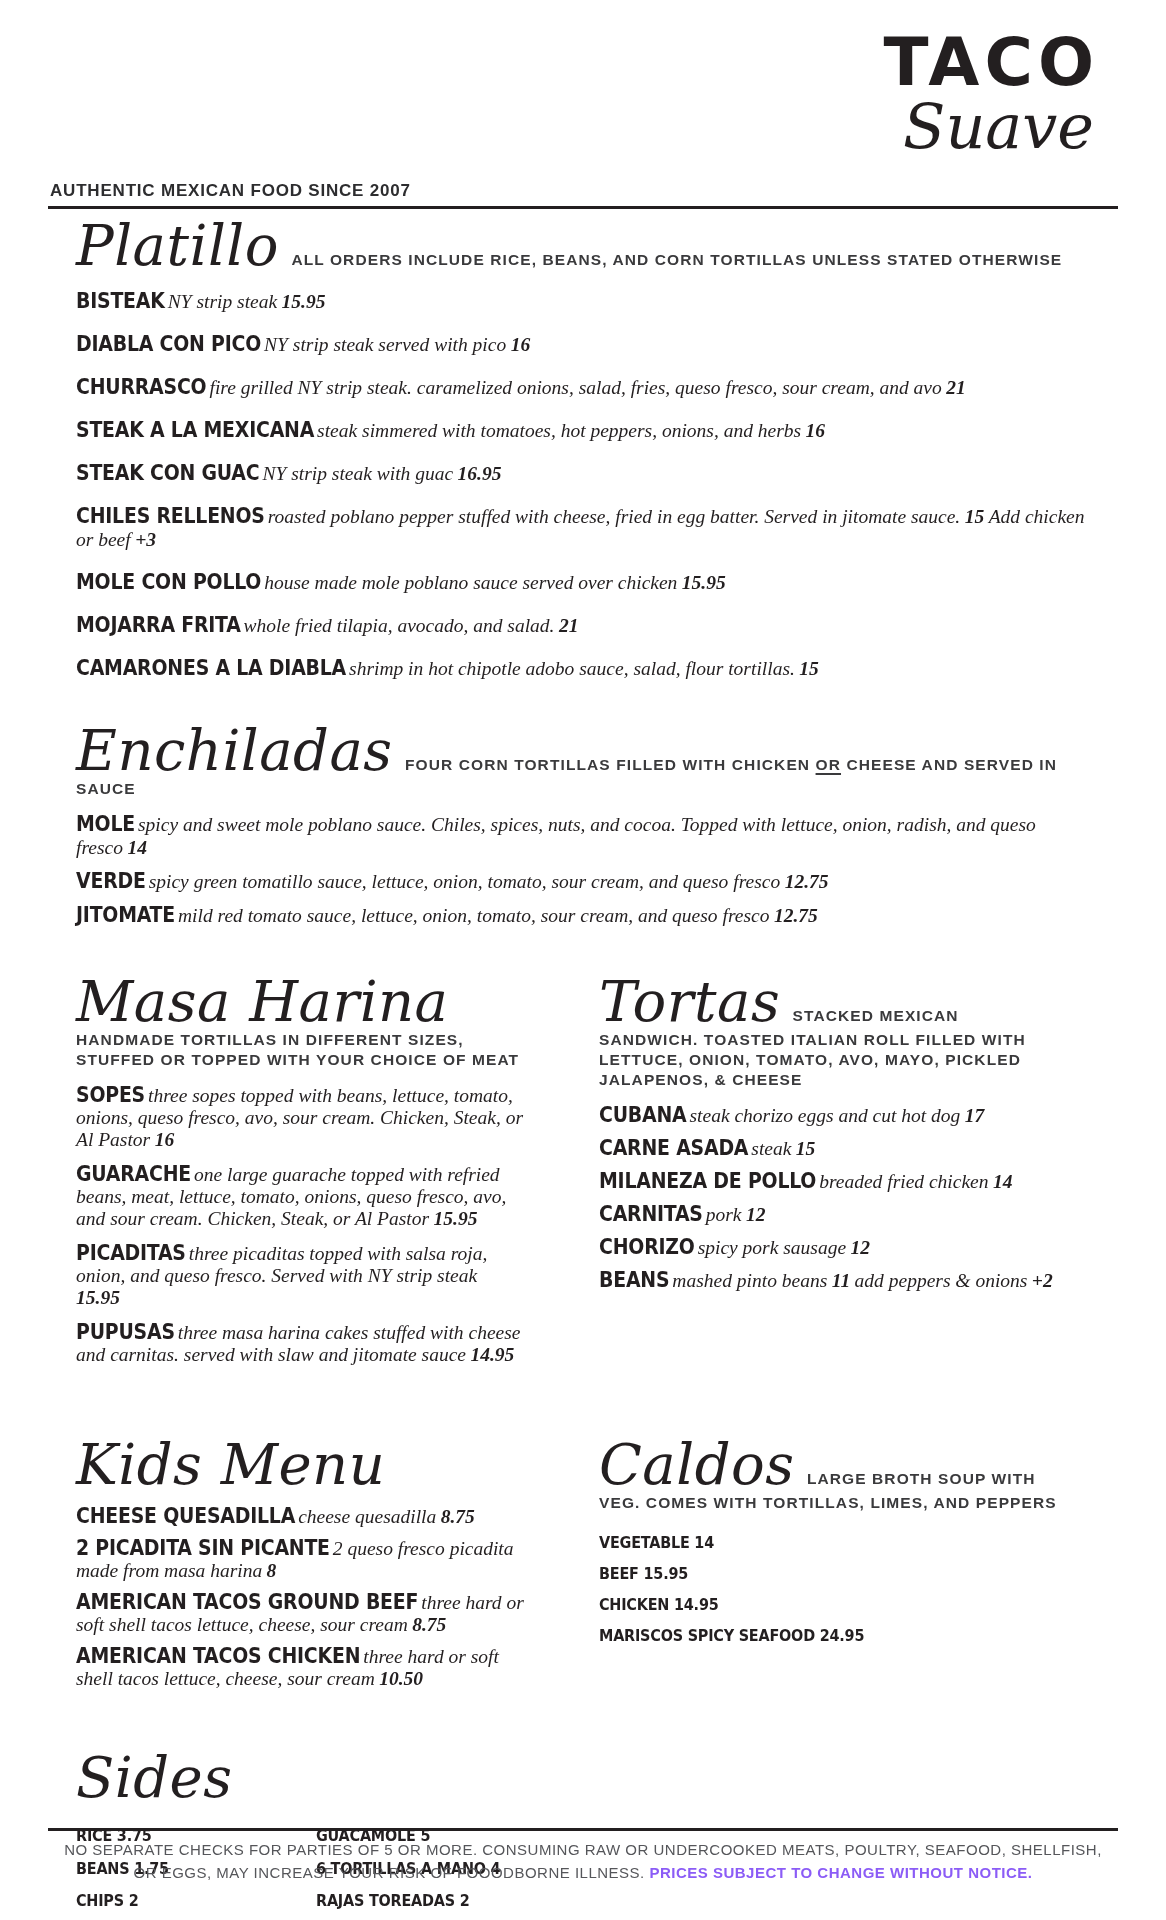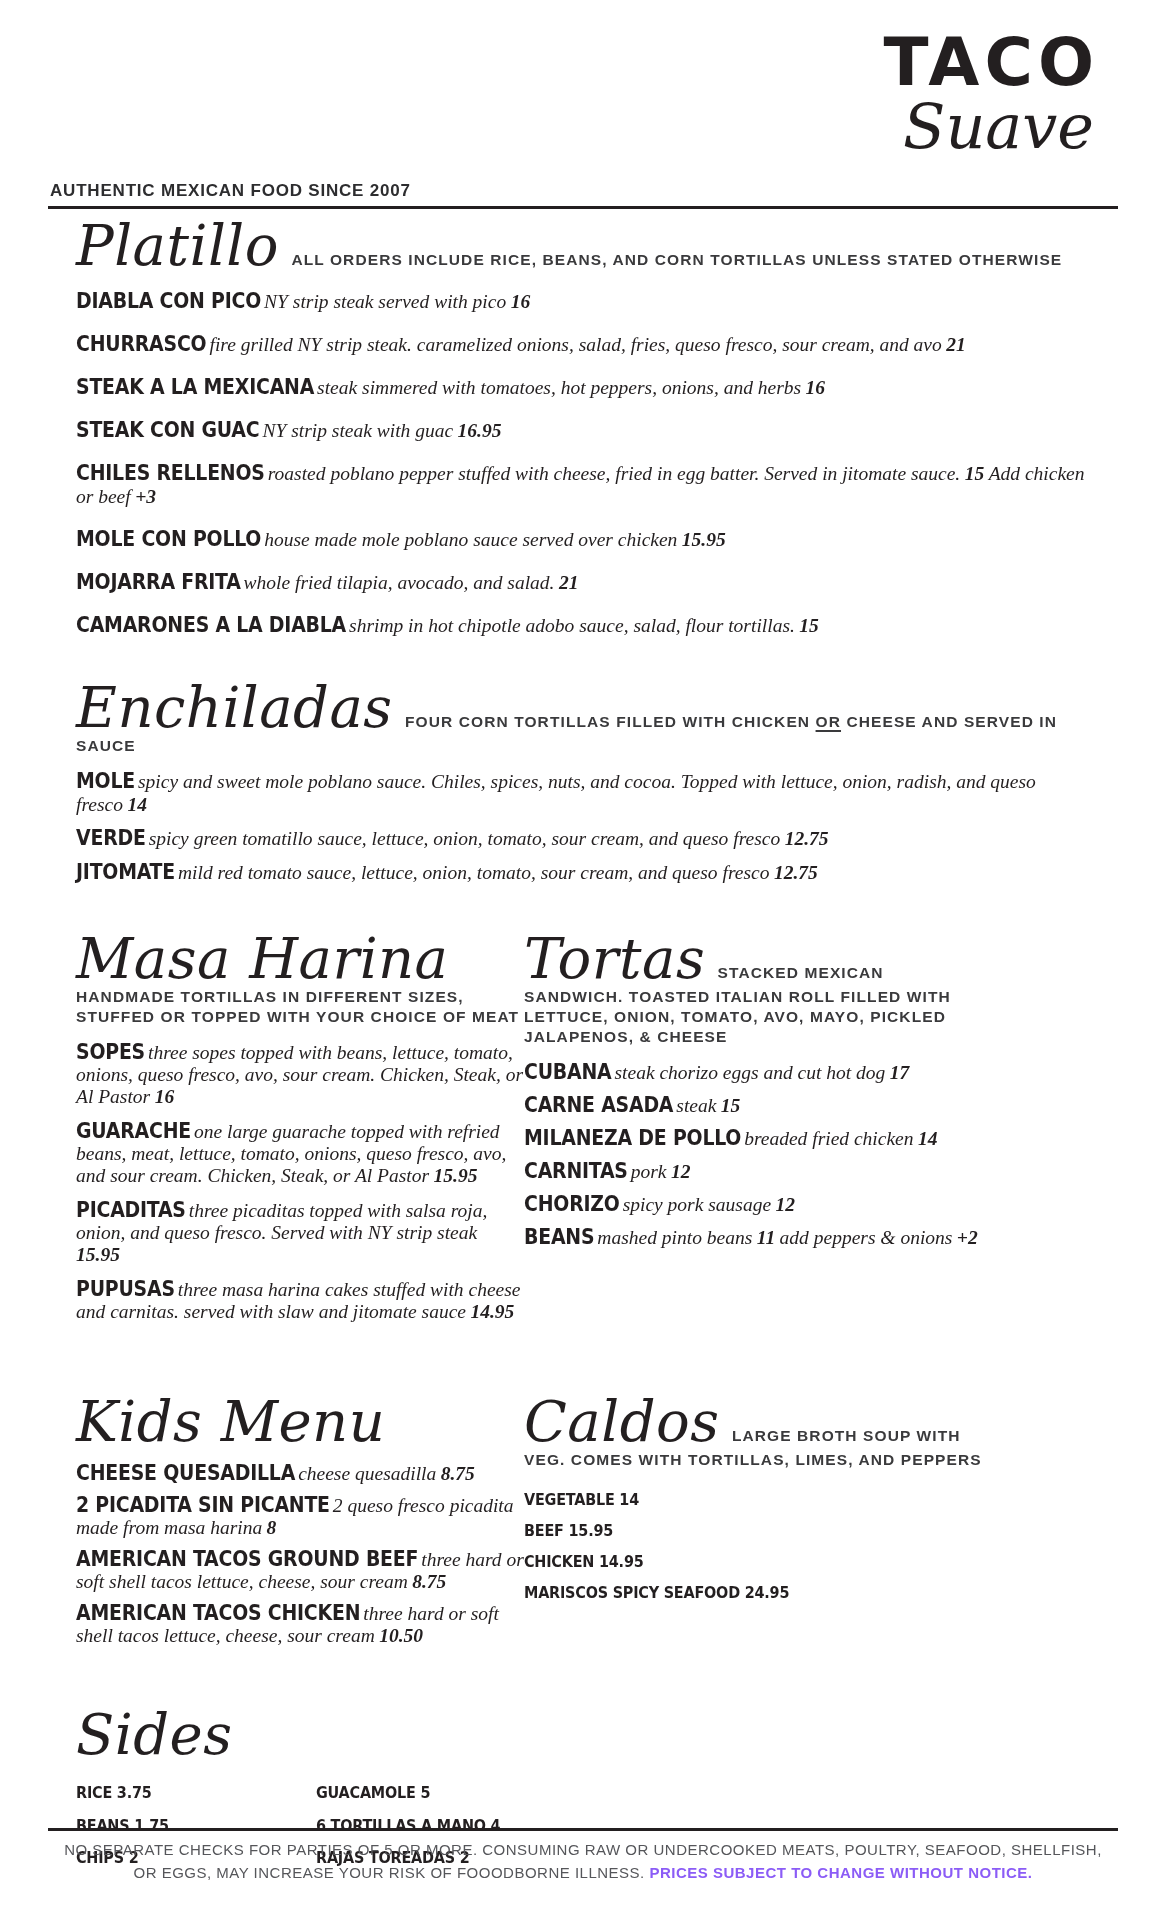--- a/index.html
+++ b/index.html
@@ -56,21 +56,21 @@
     font-family:"Liberation Serif", serif; font-style:italic; font-weight:bold; font-size:19.5px;
   }
   .idesc:empty, .iprice:empty { display:none; }
 
   
   .platillo-items .item { margin-bottom:19px; }
   .sec-enchiladas { margin-top:42px; }
   .ench-items { margin-top:14px; }
   .ench-items .item { margin-bottom:10px; }
 
-  .two-col { display:grid; grid-template-columns:448px 462px; margin-top:46px; }
+  .two-col { display:grid; grid-template-columns:448px 462px; column-gap:75px; margin-top:46px; }
   .masa-items { margin-top:15px; }
   .masa-items .item { margin-bottom:13px; line-height:21px; }
   .tortas-items { margin-top:14px; }
   .tortas-items .item { margin-bottom:9px; }
 
   .kids-caldos { margin-top:58px; }
   .kids-items { margin-top:13px; }
   .kids-items .item { margin-bottom:10px; line-height:21px; }
 
   .bold-line {
@@ -103,20 +103,26 @@
   <div class="rule top-rule"></div>
 
   <div class="content">
 
     <section>
       <div class="sec-head">
         <span class="script">Platillo</span>
         <span class="subtitle">ALL ORDERS INCLUDE RICE, BEANS, AND CORN TORTILLAS UNLESS STATED OTHERWISE</span>
       </div>
       <div class="items platillo-items">
+  <div class="item">
+    <span class="iname">BISTEAK</span><span class="idesc">NY strip steak</span>
+    <span class="iprice">15.95</span>
+    
+    
+  </div>
 
   <div class="item">
     <span class="iname">DIABLA CON PICO</span><span class="idesc">NY strip steak served with pico</span>
     <span class="iprice">16</span>
     
     
   </div>
 
   <div class="item">
     <span class="iname">CHURRASCO</span><span class="idesc">fire grilled NY strip steak. caramelized onions, salad, fries, queso fresco, sour cream, and avo</span>

